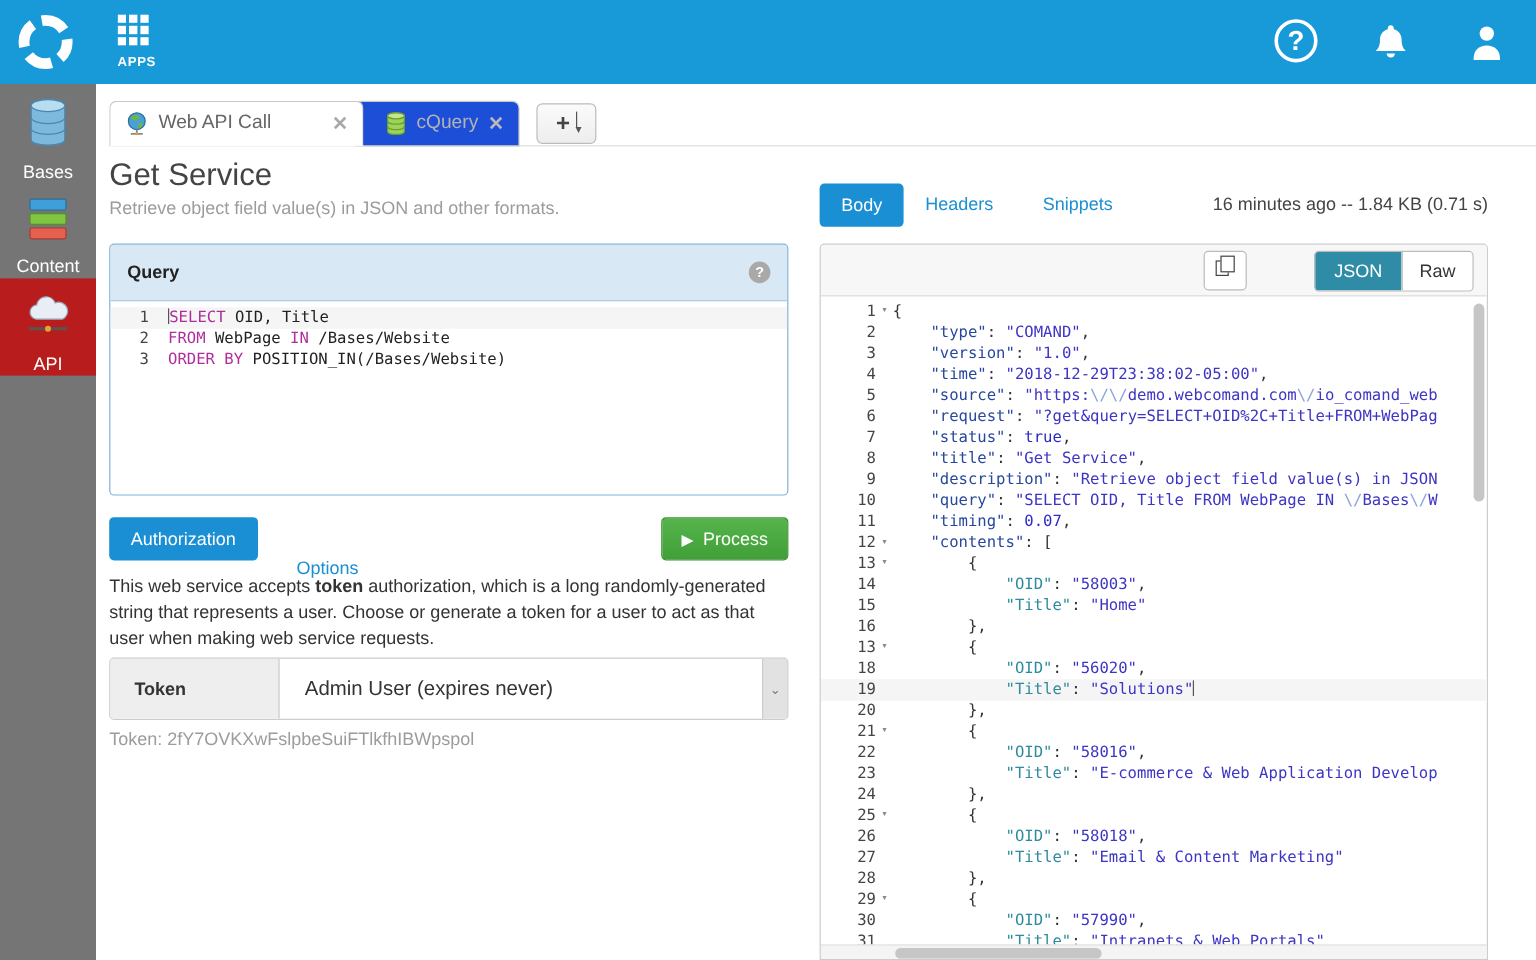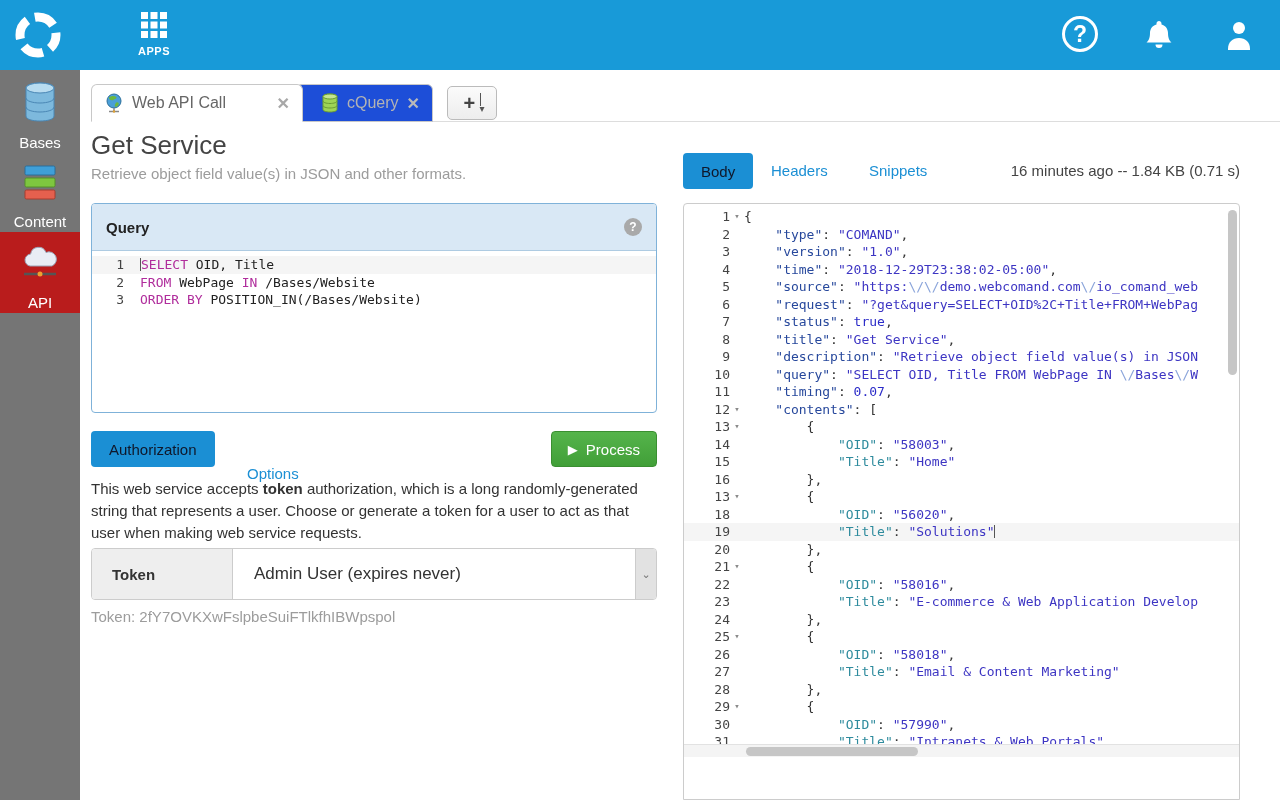--- a/index.html
+++ b/index.html
@@ -2,21 +2,21 @@
 <html><head>
 <meta charset="utf-8">
 <style>
   html,body{margin:0;padding:0;width:1280px;height:800px;overflow:hidden;background:#fff;
     font-family:"Liberation Sans", sans-serif;}
   *{box-sizing:border-box;}
 
   
   .topbar{position:absolute;left:0;top:0;width:1280px;height:70px;background:#189ad8;}
   .logo{position:absolute;left:12px;top:9px;width:52px;height:52px;}
-  .apps-btn{position:absolute;left:98px;top:10px;width:48px;height:52px;color:#fff;text-align:center;cursor:pointer;margin-left:32px;}
+  .apps-btn{position:absolute;left:98px;top:10px;width:48px;height:52px;color:#fff;cursor:pointer;}
   .apps-btn .grid{display:inline-block;margin-top:2px;}
   .apps-btn .lbl{font-size:11px;font-weight:bold;letter-spacing:.5px;margin-top:3px;}
   .top-ico{position:absolute;top:16px;width:38px;height:38px;cursor:pointer;}
   .help-circle{width:36px;height:36px;border:3px solid #fff;border-radius:50%;color:#fff;
     font-size:23px;font-weight:bold;text-align:center;line-height:31px;}
 
   
   .sidebar{position:absolute;left:0;top:70px;width:80px;height:730px;background:#757575;}
   .side-item{width:80px;height:81px;text-align:center;padding-top:10px;cursor:pointer;}
   .side-item.active{background:#b91c1c;}
@@ -62,21 +62,21 @@
   .tk-pl{color:#222;}
   .tk-p{color:#333;}
   .tk-k1{color:#27489c;}
   .tk-k3{color:#2e8b9d;}
   .tk-s{color:#3d35c3;}
   .tk-n{color:#2b2bc8;}
   .tk-e{color:#8aa4da;}
 
   
   .auth-row{position:absolute;left:11px;top:361px;width:566px;height:36px;}
-  .btn-blue{display:inline-flex;align-items:center;height:36px;padding:4px 18px;background:#1b8fd4;color:#0f172a;
+  .btn-blue{display:inline-flex;align-items:center;height:36px;padding:4px 18px;background:#1b8fd4;color:#ffffff;
     border-radius:4px;font-size:15px;cursor:pointer;}
   .link-blue{color:#1b8fd4;font-size:15px;cursor:pointer;}
   .opt-link{position:absolute;left:156px;top:9px;margin-top:25px;}
   .btn-green{position:absolute;right:0;top:0;height:36px;padding:0 16px;background:linear-gradient(#55b44b,#419f38);
     border:1px solid #3a8f31;color:#fff;border-radius:4px;font-size:15px;display:inline-flex;align-items:center;cursor:pointer;}
   .btn-green .play{font-size:13px;margin-right:8px;}
 
   .auth-desc{position:absolute;left:11px;top:408px;width:566px;font-size:15px;color:#333;line-height:22px;}
 
   
@@ -265,20 +265,29 @@
   <div class="tok-cap">Token: 2fY7OVKXwFslpbeSuiFTlkfhIBWpspol</div>
 
   <div class="rtabs">
     <span class="btn-blue rtab-active">Body</span>
     <span class="link-blue rtab-link" style="left:88px;">Headers</span>
     <span class="link-blue rtab-link" style="left:186px;">Snippets</span>
   </div>
   <div class="rstatus">16 minutes ago -- 1.84 KB (0.71 s)</div>
 
   <div class="rpanel">
+    <div class="rtool">
+      <div class="copy-btn">
+        <span class="copy-glyph"></span>
+      </div>
+      <div class="seg">
+        <span class="on">JSON</span>
+        <span class="off">Raw</span>
+      </div>
+    </div>
     <div class="rcode" id="response-code">
       <div class="vscroll"></div>
       <div class="hscroll">
         <div class="hthumb"></div>
       </div>
     <div class="cl"><span class="gut">1</span><span class="fold">▾</span><span class="txt"><span class="tk-p">{</span></span></div>
         <div class="cl"><span class="gut">2</span><span class="fold"></span><span class="txt"><span class="tk-p">    </span><span class="tk-k1">"type"</span><span class="tk-p">: </span><span class="tk-s">"COMAND"</span><span class="tk-p">,</span></span></div>
         <div class="cl"><span class="gut">3</span><span class="fold"></span><span class="txt"><span class="tk-p">    </span><span class="tk-k1">"version"</span><span class="tk-p">: </span><span class="tk-s">"1.0"</span><span class="tk-p">,</span></span></div>
         <div class="cl"><span class="gut">4</span><span class="fold"></span><span class="txt"><span class="tk-p">    </span><span class="tk-k1">"time"</span><span class="tk-p">: </span><span class="tk-s">"2018-12-29T23:38:02-05:00"</span><span class="tk-p">,</span></span></div>
         <div class="cl"><span class="gut">5</span><span class="fold"></span><span class="txt"><span class="tk-p">    </span><span class="tk-k1">"source"</span><span class="tk-p">: </span><span class="tk-s">"https:</span><span class="tk-e">\/\/</span><span class="tk-s">demo.webcomand.com</span><span class="tk-e">\/</span><span class="tk-s">io_comand_web</span></span></div>

